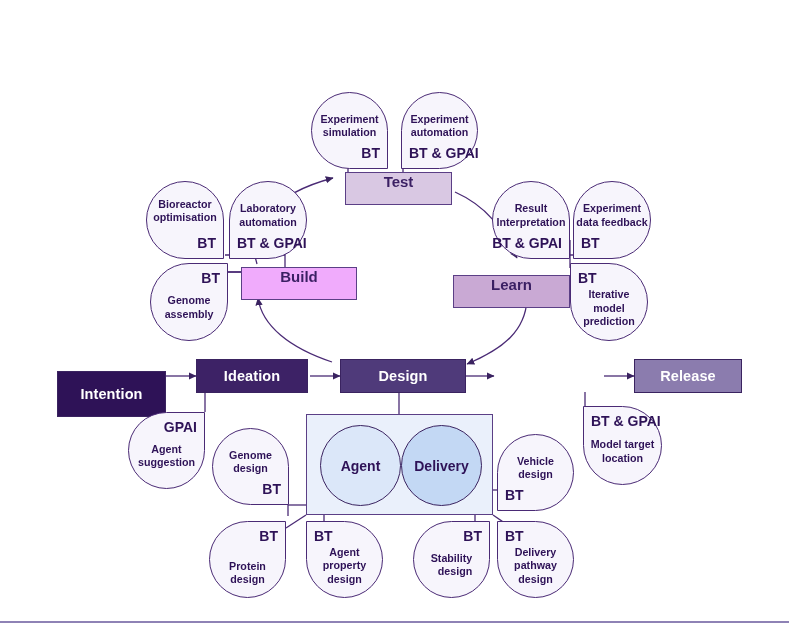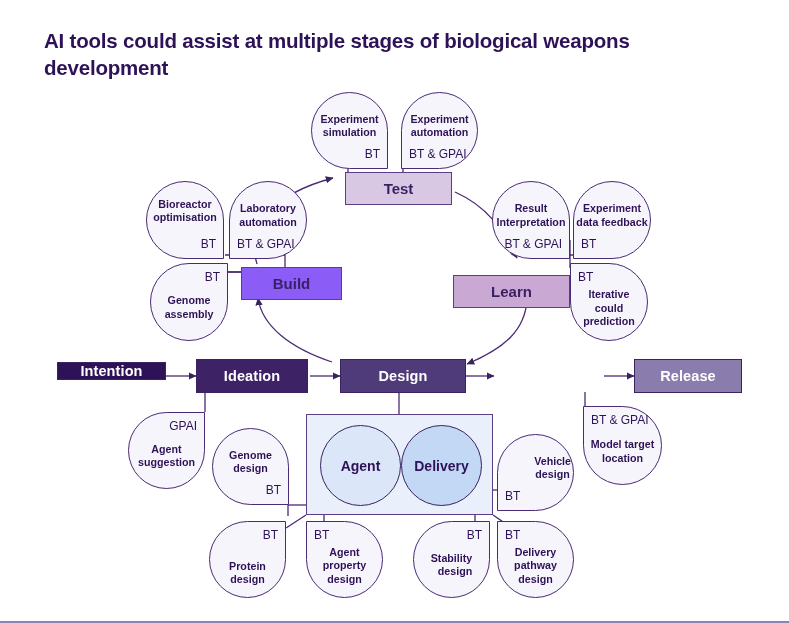--- a/index.html
+++ b/index.html
@@ -45,21 +45,21 @@
     color:#ffffff;
     font-size:14.5px;
     font-weight:600;
     letter-spacing:0.1px;
   }
   
   .cbox{
     position:absolute;
     box-sizing:border-box;
     border:1.3px solid #5b3f86;
-    display:flex;align-items:center;justify-content:center;
+    display:flex;align-items:flex-start;justify-content:center;
     color:#3a1f63;
     font-size:15px;
     font-weight:600;
   }
   
   .bub{
     position:absolute;
     box-sizing:border-box;
     background:#f7f5fc;
     border:1.3px solid #4a2a75;
@@ -70,22 +70,22 @@
     text-align:center;
     color:#2e1257;
     font-size:10.7px;
     font-weight:600;
     line-height:1.25;
     padding:2px;
   }
   .bub .body{display:block;}
   .bub .tagA{
     position:absolute;
-    font-size:12px;
-    font-weight:400;
+    font-size:14px;
+    font-weight:700;
     color:#2e1257;
     white-space:nowrap;
   }
   
   .c-br{border-radius:50% 50% 0 50%;}   
   .c-bl{border-radius:50% 50% 50% 0;}   
   .c-tr{border-radius:50% 0 50% 50%;}   
   .c-tl{border-radius:0 50% 50% 50%;}   
 
   
@@ -110,21 +110,20 @@
     font-size:14px;font-weight:600;color:#2e1257;
   }
   #blob-agent{left:320px;top:425px;width:79px;height:79px;background:#dbe7f9;}
   #blob-delivery{left:401px;top:425px;width:79px;height:79px;background:#c3d8f4;}
 </style>
 </head>
 <body>
 
 <div id="page">
 
-  <div id="title">AI tools could assist at multiple stages of biological weapons development</div>
 
   <svg id="wires" viewBox="0 0 789 623" width="789" height="623">
     <defs>
       <marker id="ah" markerWidth="7" markerHeight="7" refX="5.4" refY="3" orient="auto">
         <path d="M0,0.3 L5.8,3 L0,5.7 z" fill="#3a2360"></path>
       </marker>
       <marker id="ahc" markerWidth="7.5" markerHeight="7.5" refX="5.6" refY="3.1" orient="auto">
         <path d="M0,0.3 L6,3.1 L0,5.9 z" fill="#3a2360"></path>
       </marker>
     </defs>
@@ -214,38 +213,38 @@
   </div>
 
   <div class="bub c-bl node" style="left:573px;top:181px;width:78px;height:78px;">
     <span class="body" style="white-space:pre-line;margin-bottom:9px;">Experiment
 data feedback</span>
     <span class="tagA t-bl">BT</span>
   </div>
 
   <div class="bub c-tl node" style="left:570px;top:263px;width:78px;height:78px;">
     <span class="body" style="white-space:pre-line;margin-top:13px;">Iterative
-could
+model
 prediction</span>
     <span class="tagA t-tl">BT</span>
   </div>
 
   <div class="cbox" style="left:345px;top:172px;width:107px;height:33px;background:#d9c8e3;">
     <span>Test</span>
   </div>
 
-  <div class="cbox" style="left:241px;top:267px;width:101px;height:33px;background:#8b5cf6;">
+  <div class="cbox" style="left:241px;top:267px;width:116px;height:33px;background:#f0abfc;">
     <span>Build</span>
   </div>
 
   <div class="cbox" style="left:453px;top:267px;width:117px;height:33px;background:#c9a9d4;margin-top:8px;">
     <span>Learn</span>
   </div>
 
-  <div class="pbox" style="left:57px;top:362px;width:109px;height:18px;background:#2e1257;">
+  <div class="pbox" style="left:57px;top:371px;width:109px;height:46px;background:#2e1257;">
     <span>Intention</span>
   </div>
 
   <div class="pbox" style="left:196px;top:359px;width:112px;height:34px;background:#3d2266;">
     <span>Ideation</span>
   </div>
 
   <div class="pbox" style="left:340px;top:359px;width:126px;height:34px;background:#4f3a7a;">
     <span>Design</span>
   </div>
@@ -287,21 +286,21 @@
 design</span>
     <span class="tagA t-tl">BT</span>
   </div>
 
   <div class="bub c-tr node" style="left:413px;top:521px;width:77px;height:77px;">
     <span class="body" style="white-space:pre-line;margin-top:11px;text-align:right;">Stability
 design</span>
     <span class="tagA t-tr">BT</span>
   </div>
 
-  <div class="bub c-bl node" style="left:497px;top:434px;width:77px;height:77px;align-items:flex-end;">
+  <div class="bub c-bl node" style="left:497px;top:434px;width:77px;height:77px;">
     <span class="body" style="white-space:pre-line;margin-bottom:9px;">Vehicle
 design</span>
     <span class="tagA t-bl">BT</span>
   </div>
 
   <div class="bub c-tl node" style="left:497px;top:521px;width:77px;height:77px;">
     <span class="body" style="white-space:pre-line;margin-top:13px;">Delivery
 pathway
 design</span>
     <span class="tagA t-tl">BT</span>

